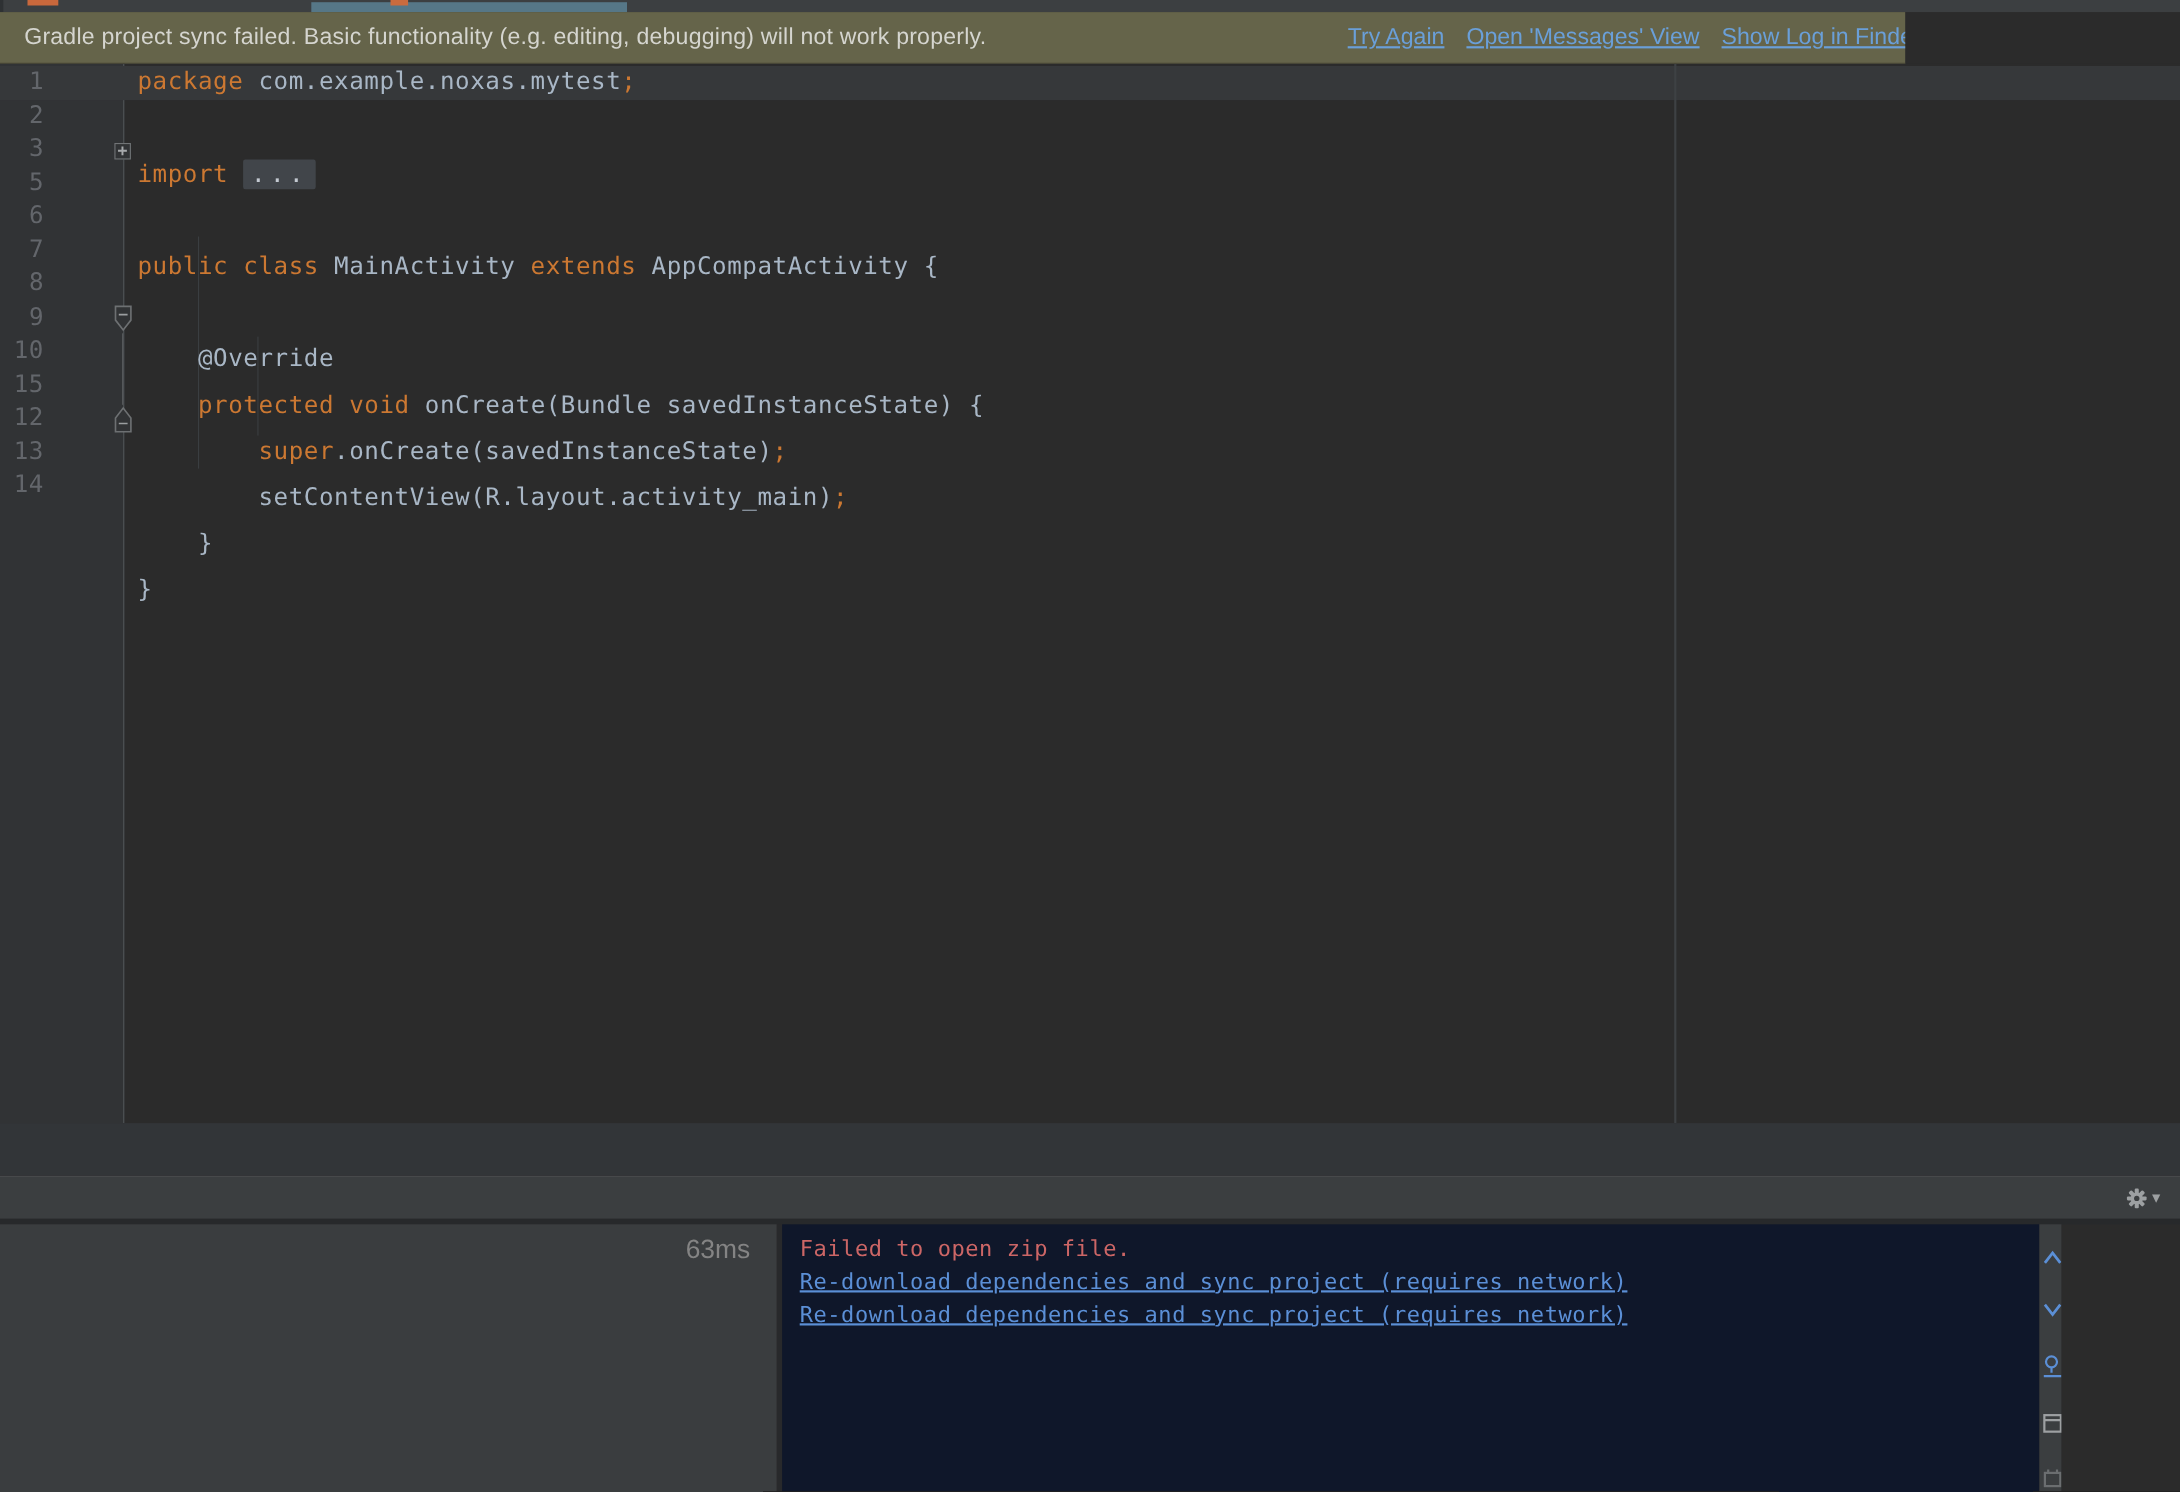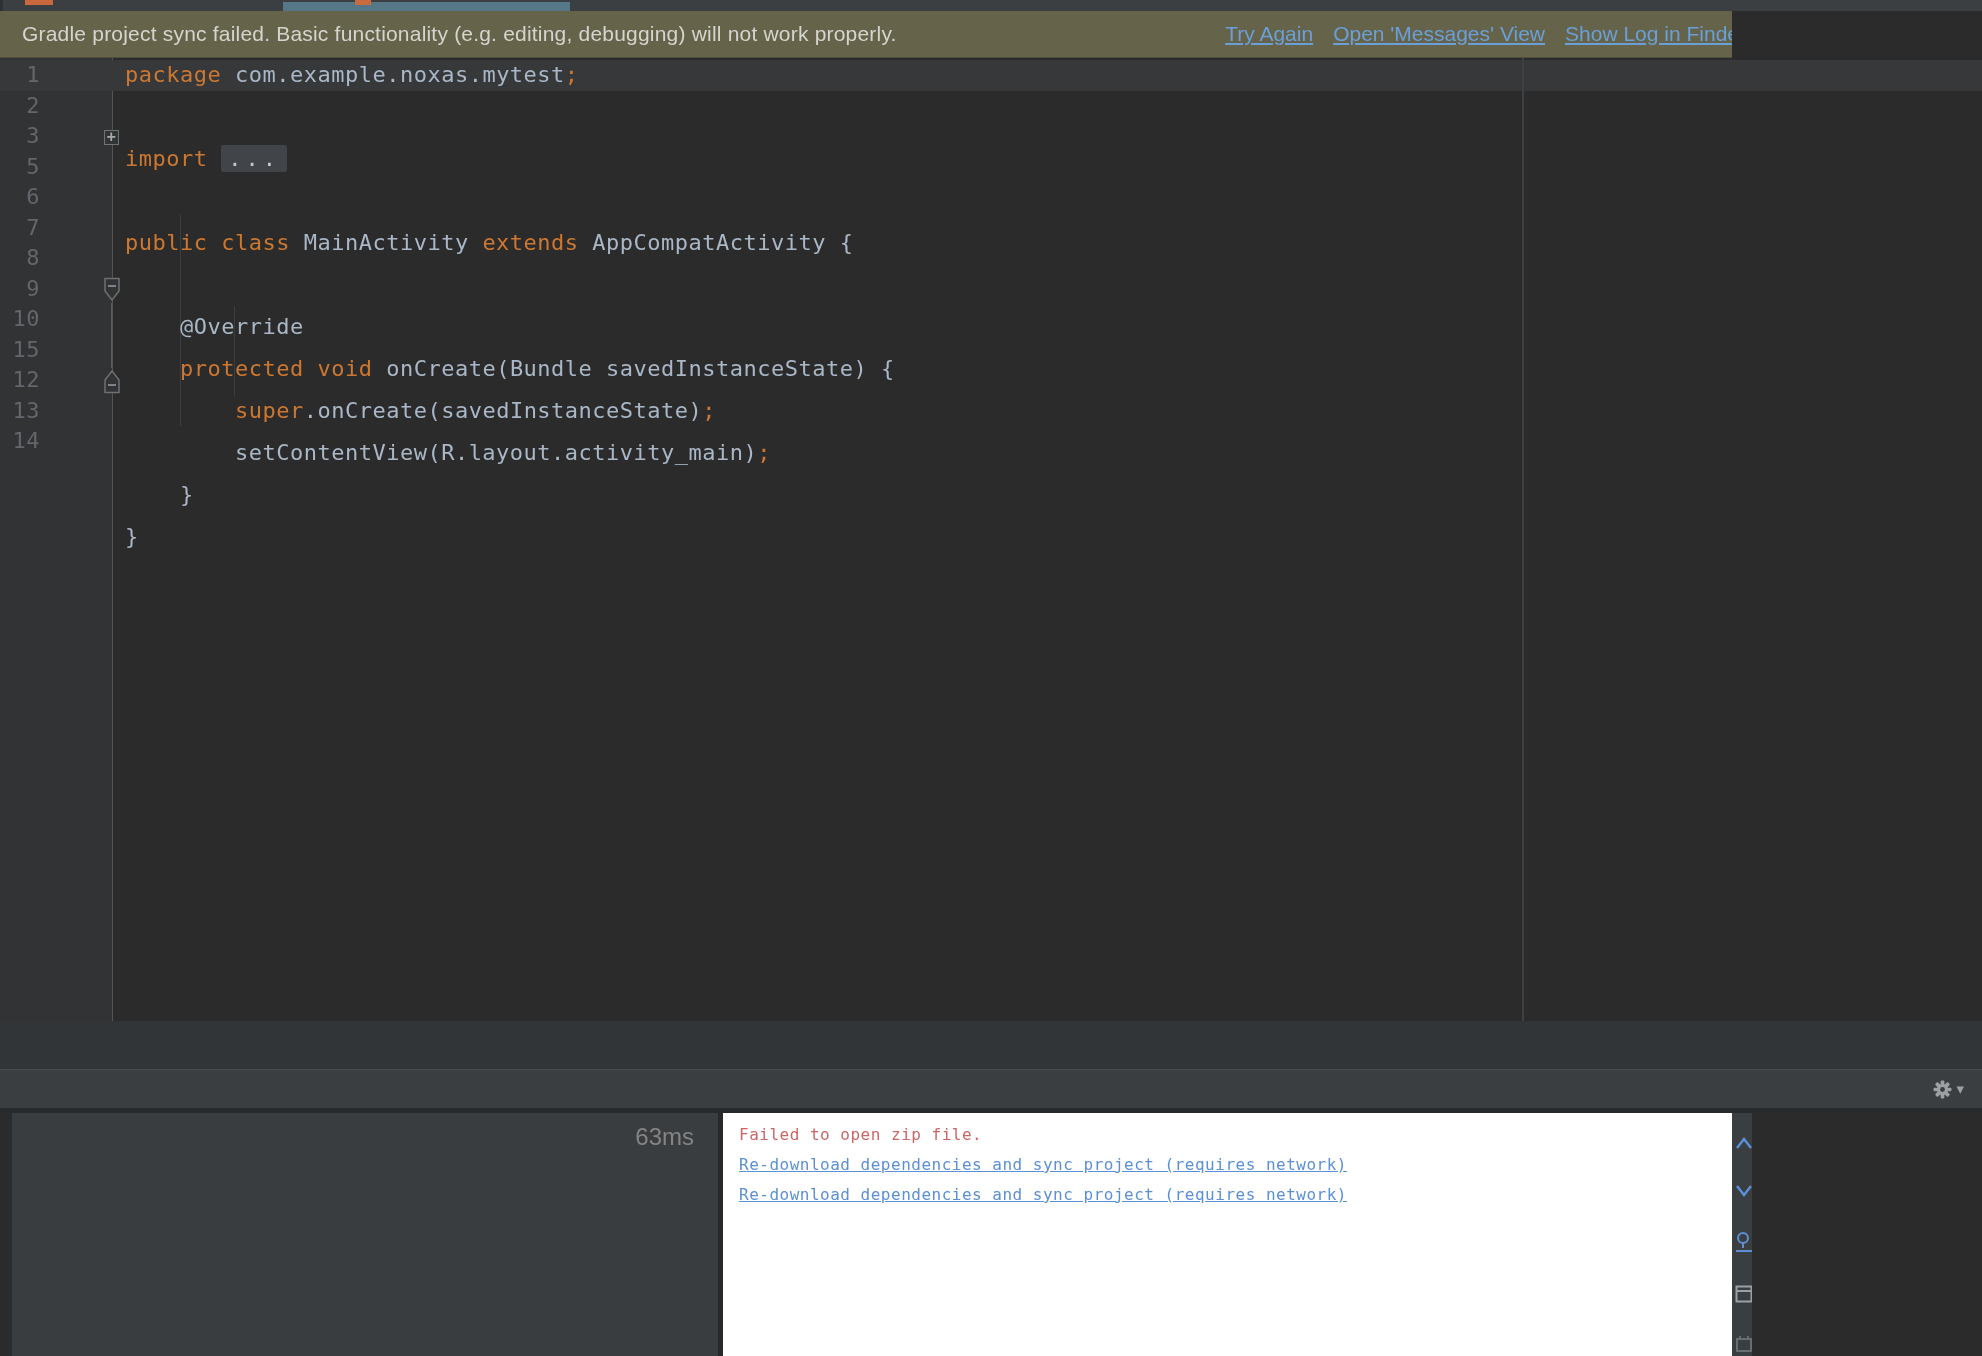--- a/index.html
+++ b/index.html
@@ -57,28 +57,28 @@
   .strip-a { position:absolute; left:0; top:1021px; width:1982px; height:48px; background:#323538; }
   .toolbar-b {
     position:absolute; left:0; top:1069px; width:1982px; height:39px;
     background:#3b3e40; border-top:1px solid #47494b;
     display:flex; align-items:center; justify-content:flex-end; padding-right:18px;
   }
   .gear-wrap { display:flex; align-items:center; cursor:pointer; }
   .gear-arrow { color:#9da0a2; font-size:15px; margin-left:4px; font-family:"DejaVu Sans",sans-serif; }
   .panel-border { position:absolute; left:0; top:1108px; width:1982px; height:5px; background:#27292b; }
   
-  .bottom { position:absolute; left:0; top:1113px; width:1740px; height:243px; display:flex;margin-left:12px; }
+  .bottom { position:absolute; left:0; top:1113px; width:1874px; height:243px; display:flex; }
   .left-pane { position:relative; width:706px; background:#3a3d3f; }
   .duration { position:absolute; top:10px; right:24px; font-size:24px; color:#848484; }
   .v-divider { width:5px; background:#28292b; }
   .console {
-    flex:1; background:#ffffff; padding:7px 0 16px 16px; overflow:hidden;
+    flex:1; background:#0f172a; padding:7px 0 16px 16px; overflow:hidden;
     font-family:"DejaVu Sans Mono","Liberation Mono",monospace;
-    font-size:16px; letter-spacing:0.5px;
+    font-size:20px; letter-spacing:0.5px;
   }
   .console-line { height:30px; line-height:30px; white-space:pre; }
   .console-error { color:#cc6666; }
   .console-link { color:#5b8fd6; text-decoration:underline; cursor:pointer; }
   .right-toolbar {
     width:20px; background:#3b3e40; overflow:hidden;
     display:flex; flex-direction:column; align-items:flex-start; padding-top:22px;
   }
   .side-icon { margin:0 0 32px 3px; flex:none; }
 </style>

